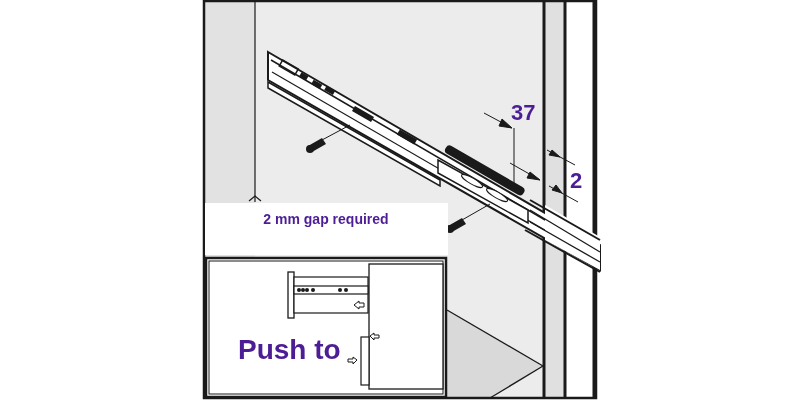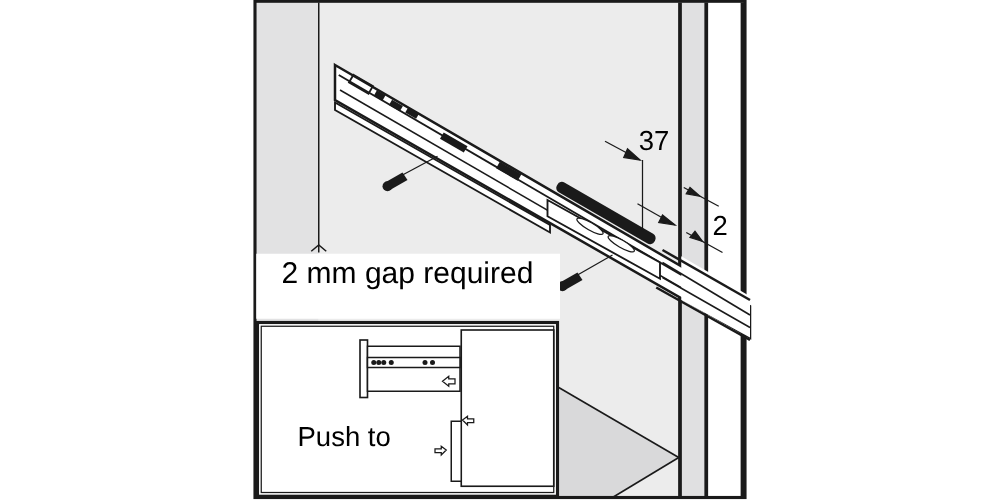--- a/index.html
+++ b/index.html
@@ -1,20 +1,20 @@
 <!DOCTYPE html>
 <html><head>
   <meta charset="utf-8">
   <style>
     html, body { margin: 0; padding: 0; background: #ffffff; }
     body { width: 800px; height: 400px; position: relative; overflow: hidden; font-family: "Liberation Sans", sans-serif; }
     #diagram { position: absolute; left: 0; top: 0; }
-    .lbl { position: absolute; font-family: "Liberation Sans", sans-serif; font-weight: normal; color: #000000; line-height: 1; white-space: nowrap; }
-    .gap-label { left: 208px; top: 207px; font-size: 24px; line-height: 24px; text-align: center; width: 236px; }
-    .push-label { left: 238px; top: 339px; font-size: 22px; line-height: 22px; text-align: left; width: 102px; }
+    .lbl { position: absolute; font-family: "Liberation Sans", sans-serif; font-weight: bold; color: #4c1d95; line-height: 1; white-space: nowrap; }
+    .gap-label { left: 208px; top: 207px; font-size: 14px; line-height: 24px; text-align: center; width: 236px; }
+    .push-label { left: 238px; top: 339px; font-size: 28px; line-height: 22px; text-align: right; width: 102px; }
     .dim37 { left: 511px; top: 102px; font-size: 22px; }
     .dim2 { left: 570px; top: 170px; font-size: 22px; }
   </style>
 </head>
 <body>
 
 <svg id="diagram" width="800" height="400" viewBox="0 0 800 400" xmlns="http://www.w3.org/2000/svg">
 
   <rect x="0" y="0" width="800" height="400" fill="#ffffff"></rect>
 

